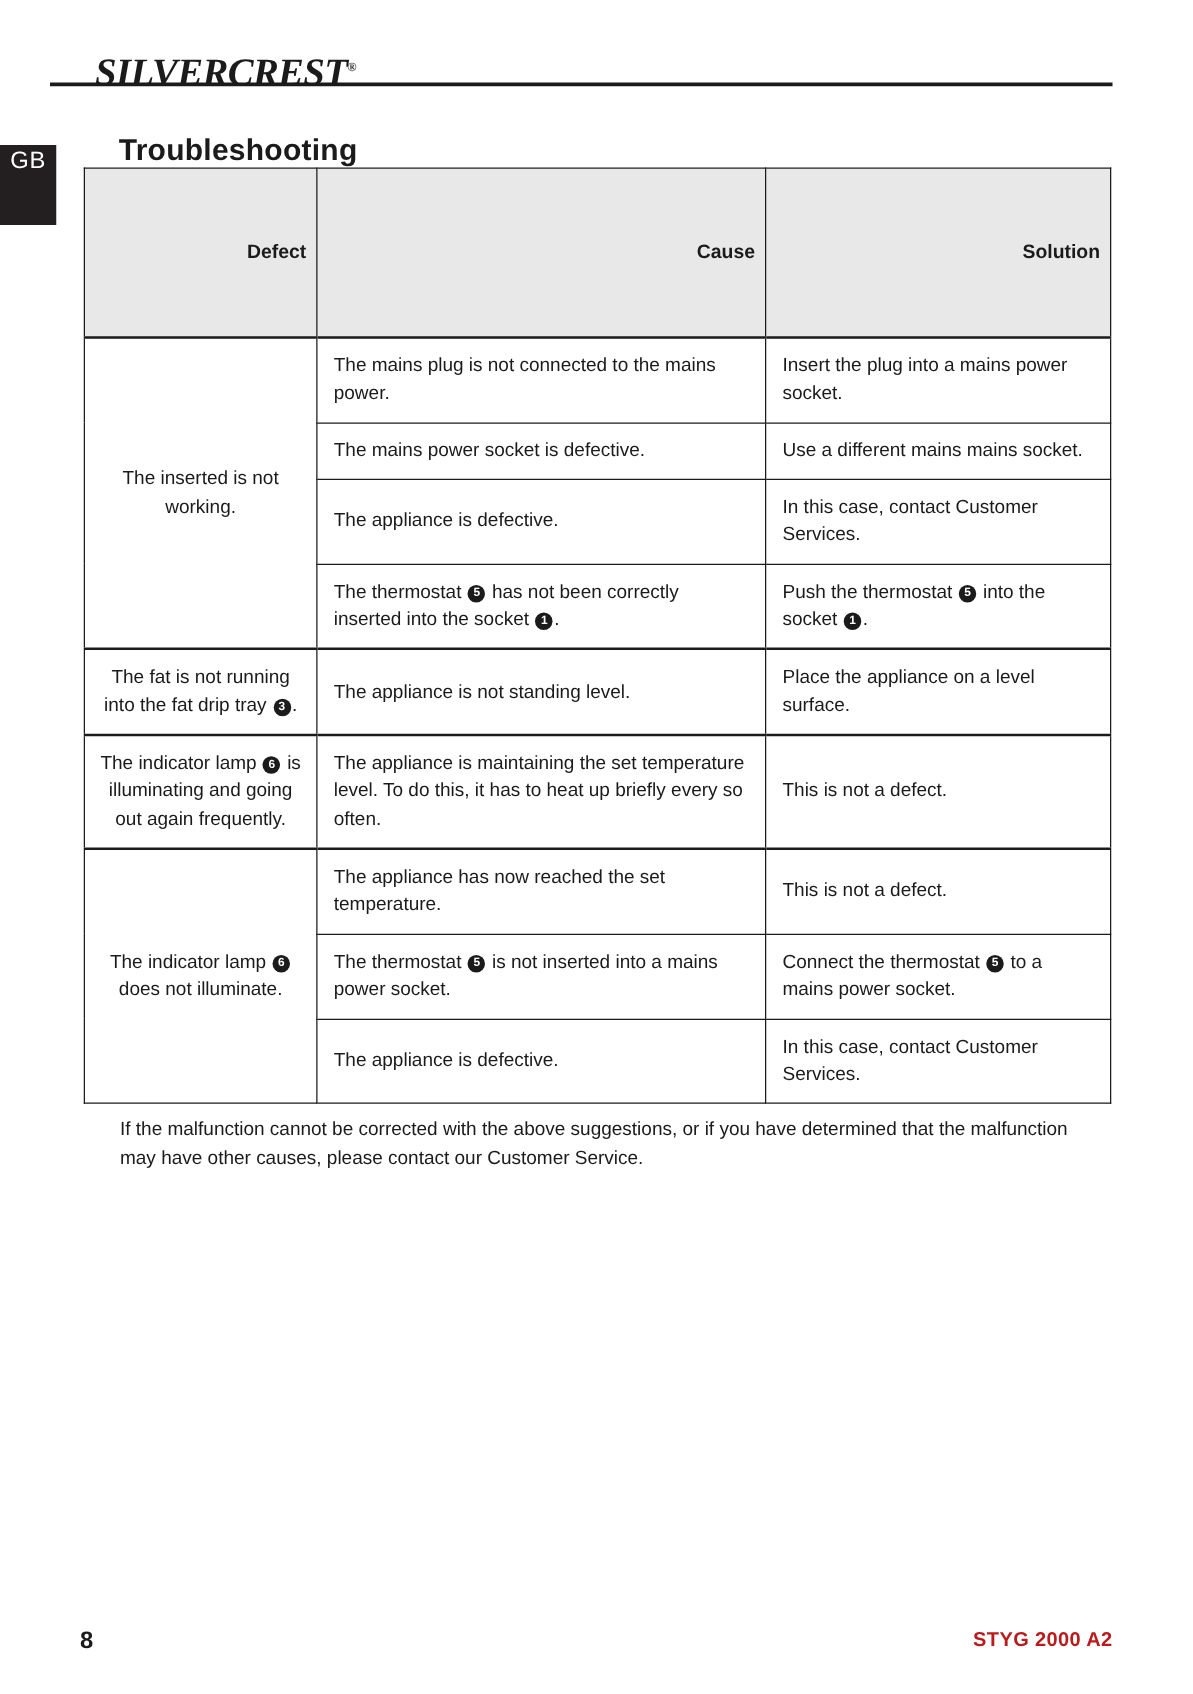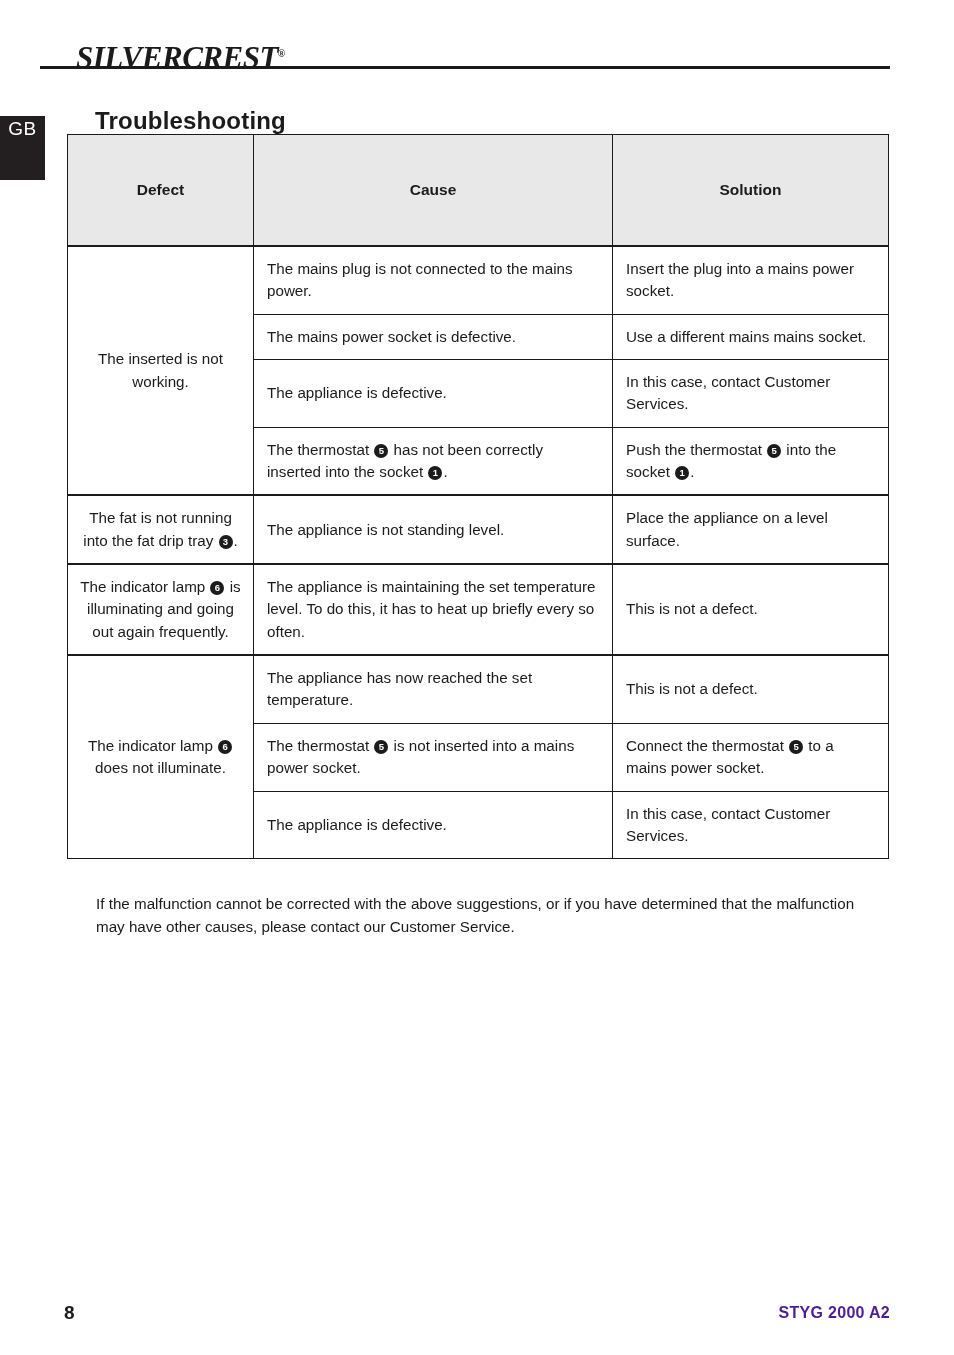--- a/index.html
+++ b/index.html
@@ -91,25 +91,25 @@
   .ts-table th,
   .ts-table td {
     border: 1.6px solid #1b1b1b;
     vertical-align: middle;
     font-size: 15.2px;
     line-height: 1.47;
     color: #1b1b1b;
   }
   .ts-table thead th {
     background: #e8e8e8;
-    text-align: center;
+    text-align: right;
     font-weight: bold;
     font-size: 15.5px;
     height: 110px;
-    padding: 0 8px;
+    padding: 12px 8px;
   }
   .ts-table td.defect-cell {
     text-align: center;
     padding: 8px 12px;
   }
   .ts-table td.body-cell {
     text-align: left;
     padding: 11px 13px;
   }
 
@@ -154,21 +154,21 @@
     font-size: 19px;
     font-weight: bold;
     color: #1b1b1b;
   }
   .footer-model {
     position: absolute;
     right: 64px;
     top: 1304px;
     font-size: 16px;
     font-weight: bold;
-    color: #4c1d95;
+    color: #b91c1c;
     letter-spacing: 0.3px;
   }
 </style>
 </head>
 <body>
 
 <div class="brand-logo"><span class="big">SILVER</span><span class="big">CREST</span><span class="reg">®</span></div>
 
 <div class="header-rule"></div>
 

